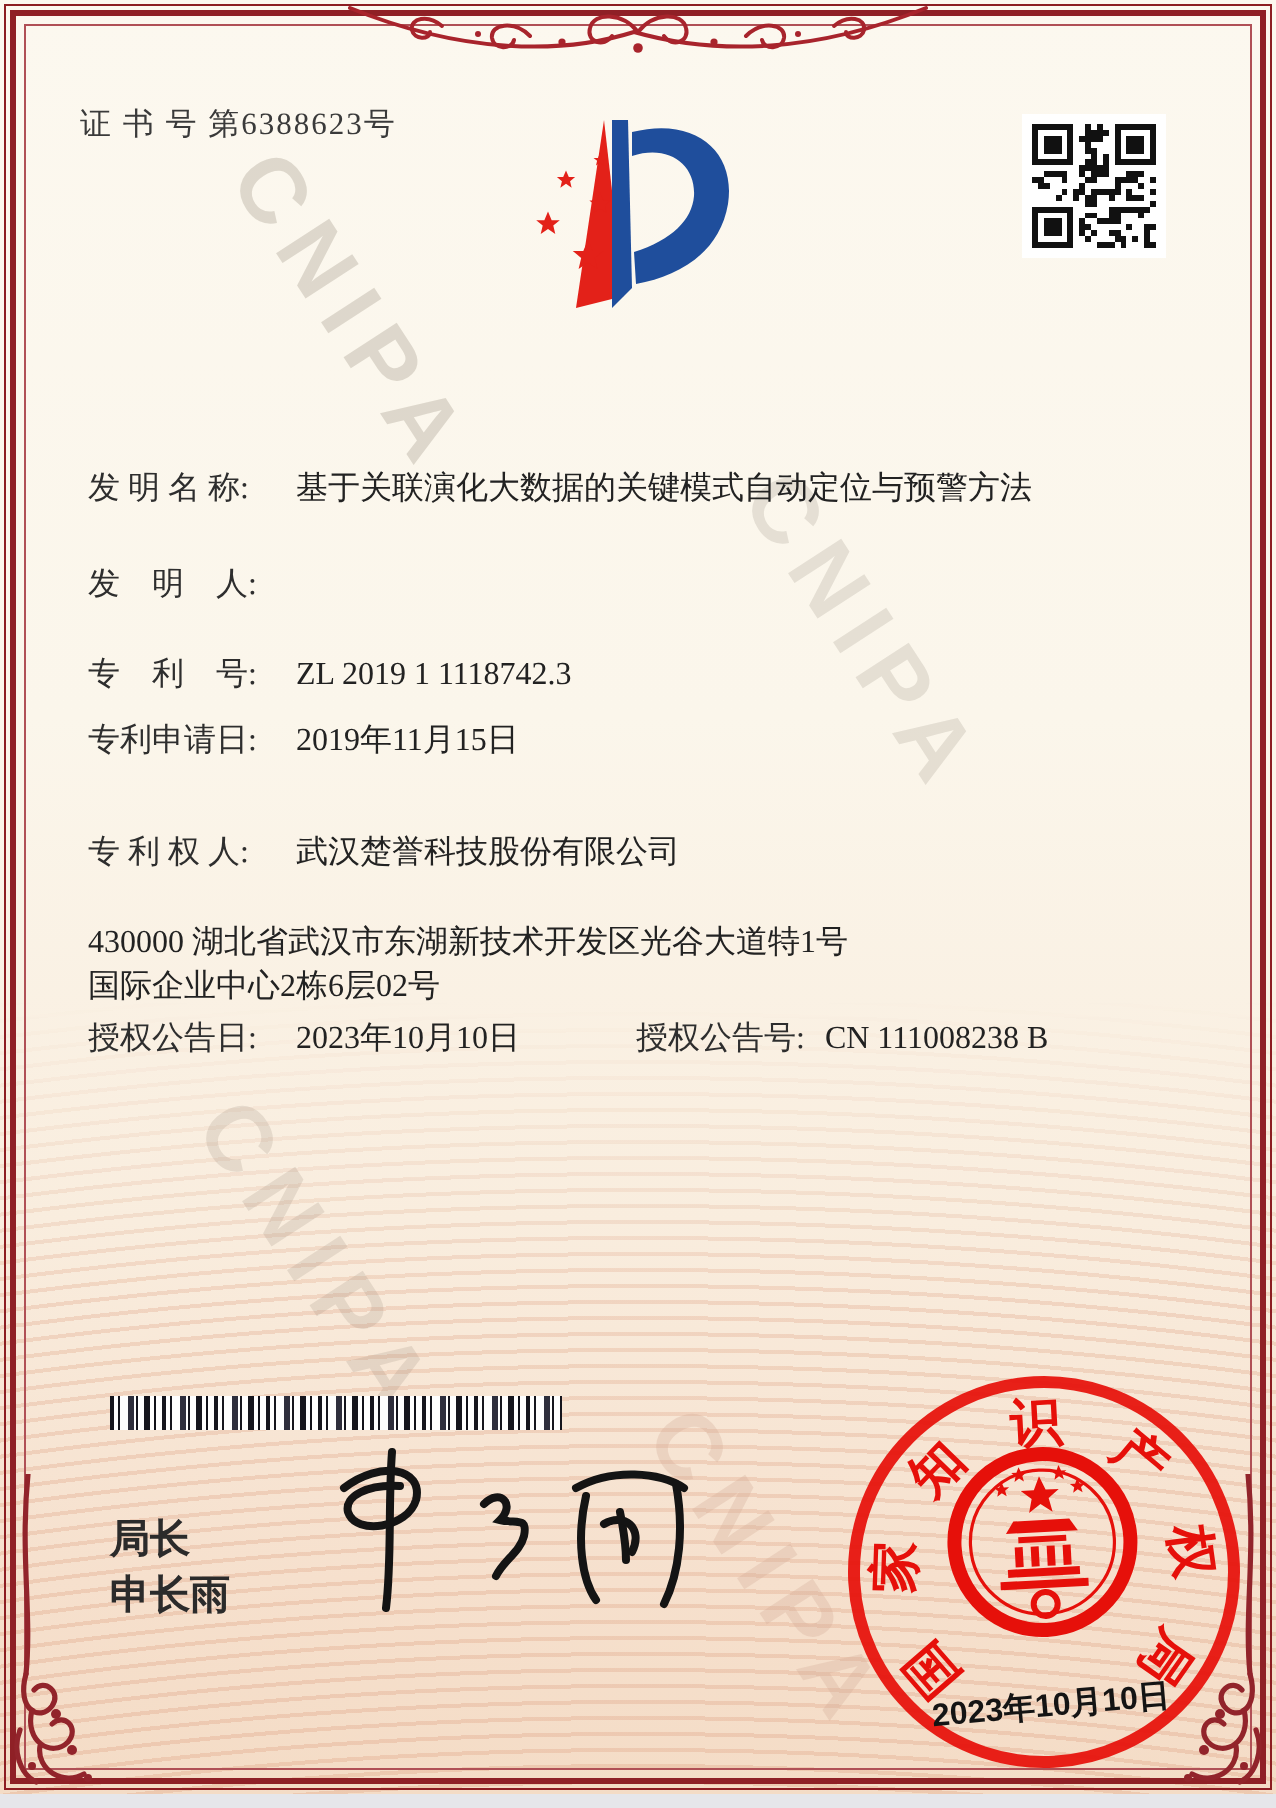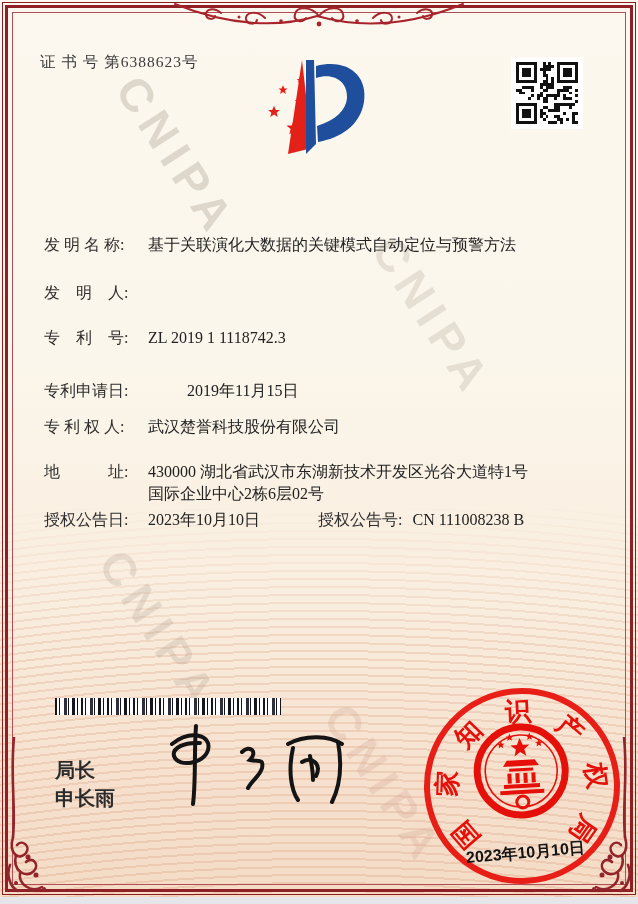--- a/index.html
+++ b/index.html
@@ -25,21 +25,21 @@
   .qr{position:absolute;left:511px;top:57px;width:72px;height:72px;background:#fff;
       display:flex;align-items:center;justify-content:center;}
   .title{position:absolute;left:0;right:0;top:137px;text-align:center;
          font-size:35px;font-weight:700;color:#151515;letter-spacing:17px;text-indent:17px;}
   .fields{position:absolute;left:44px;top:228px;width:552px;font-size:16px;color:#262626;}
   .frow{position:absolute;left:0;right:0;display:flex;line-height:22px;}
   .frow .lbl{flex:none;width:104px;white-space:pre;color:#2e2e2e;}
   .frow .val{flex:1;white-space:pre-line;color:#222;}
   .frow .val.fixedw{flex:none;width:170px;}
   .frow .lbl2{flex:none;white-space:pre;color:#2e2e2e;}
-  .r-name{top:6px;justify-content:space-between;} .r-inv{top:54px;} .r-pno{top:99px;} .r-fil{top:152px;gap:39px;}
+  .r-name{top:6px;justify-content:space-between;} .r-inv{top:54px;} .r-pno{top:99px;} .r-fil{top:132px;}
   .r-hold{top:188px;} .r-addr{top:233px;} .r-grant{top:281px;}
   .paras{position:absolute;left:44px;top:541px;width:554px;font-size:15.5px;line-height:27px;
          font-style:italic;color:#1c1c1c;letter-spacing:0.5px;}
   .paras p{margin:0 0 5px 0;text-indent:2em;}
   .barcode{position:absolute;left:55px;top:698px;width:226px;height:17px;
         background:repeating-linear-gradient(90deg,
           #15151d 0 2px,#fefefe 2px 4px,#15151d 4px 5px,#fefefe 5px 9px,
           #2e2e3c 9px 12px,#fefefe 12px 13px,#15151d 13px 14px,#fefefe 14px 17px,
           #15151d 17px 20px,#fefefe 20px 22px,#101018 22px 23px,#fefefe 23px 26px);}
   .signer{position:absolute;left:55px;top:756px;font-family:"Liberation Sans","DejaVu Sans",sans-serif;
@@ -294,21 +294,20 @@
       </div>
       <div class="frow r-fil">
         <span class="lbl">专利申请日:</span>
         <span class="val">2019年11月15日</span>
       </div>
       <div class="frow r-hold">
         <span class="lbl">专 利 权 人:</span>
         <span class="val">武汉楚誉科技股份有限公司</span>
       </div>
       <div class="frow r-addr">
-        <span class="lbl">地　　　址:</span>
         <span class="val">430000 湖北省武汉市东湖新技术开发区光谷大道特1号
 国际企业中心2栋6层02号</span>
       </div>
       <div class="frow r-grant">
         <span class="lbl">授权公告日:</span>
         <span class="val fixedw">2023年10月10日</span>
         <span class="lbl2">授权公告号:</span>
         <span class="val" style="padding-left:10px;">CN 111008238 B</span>
       </div>
     </div>

